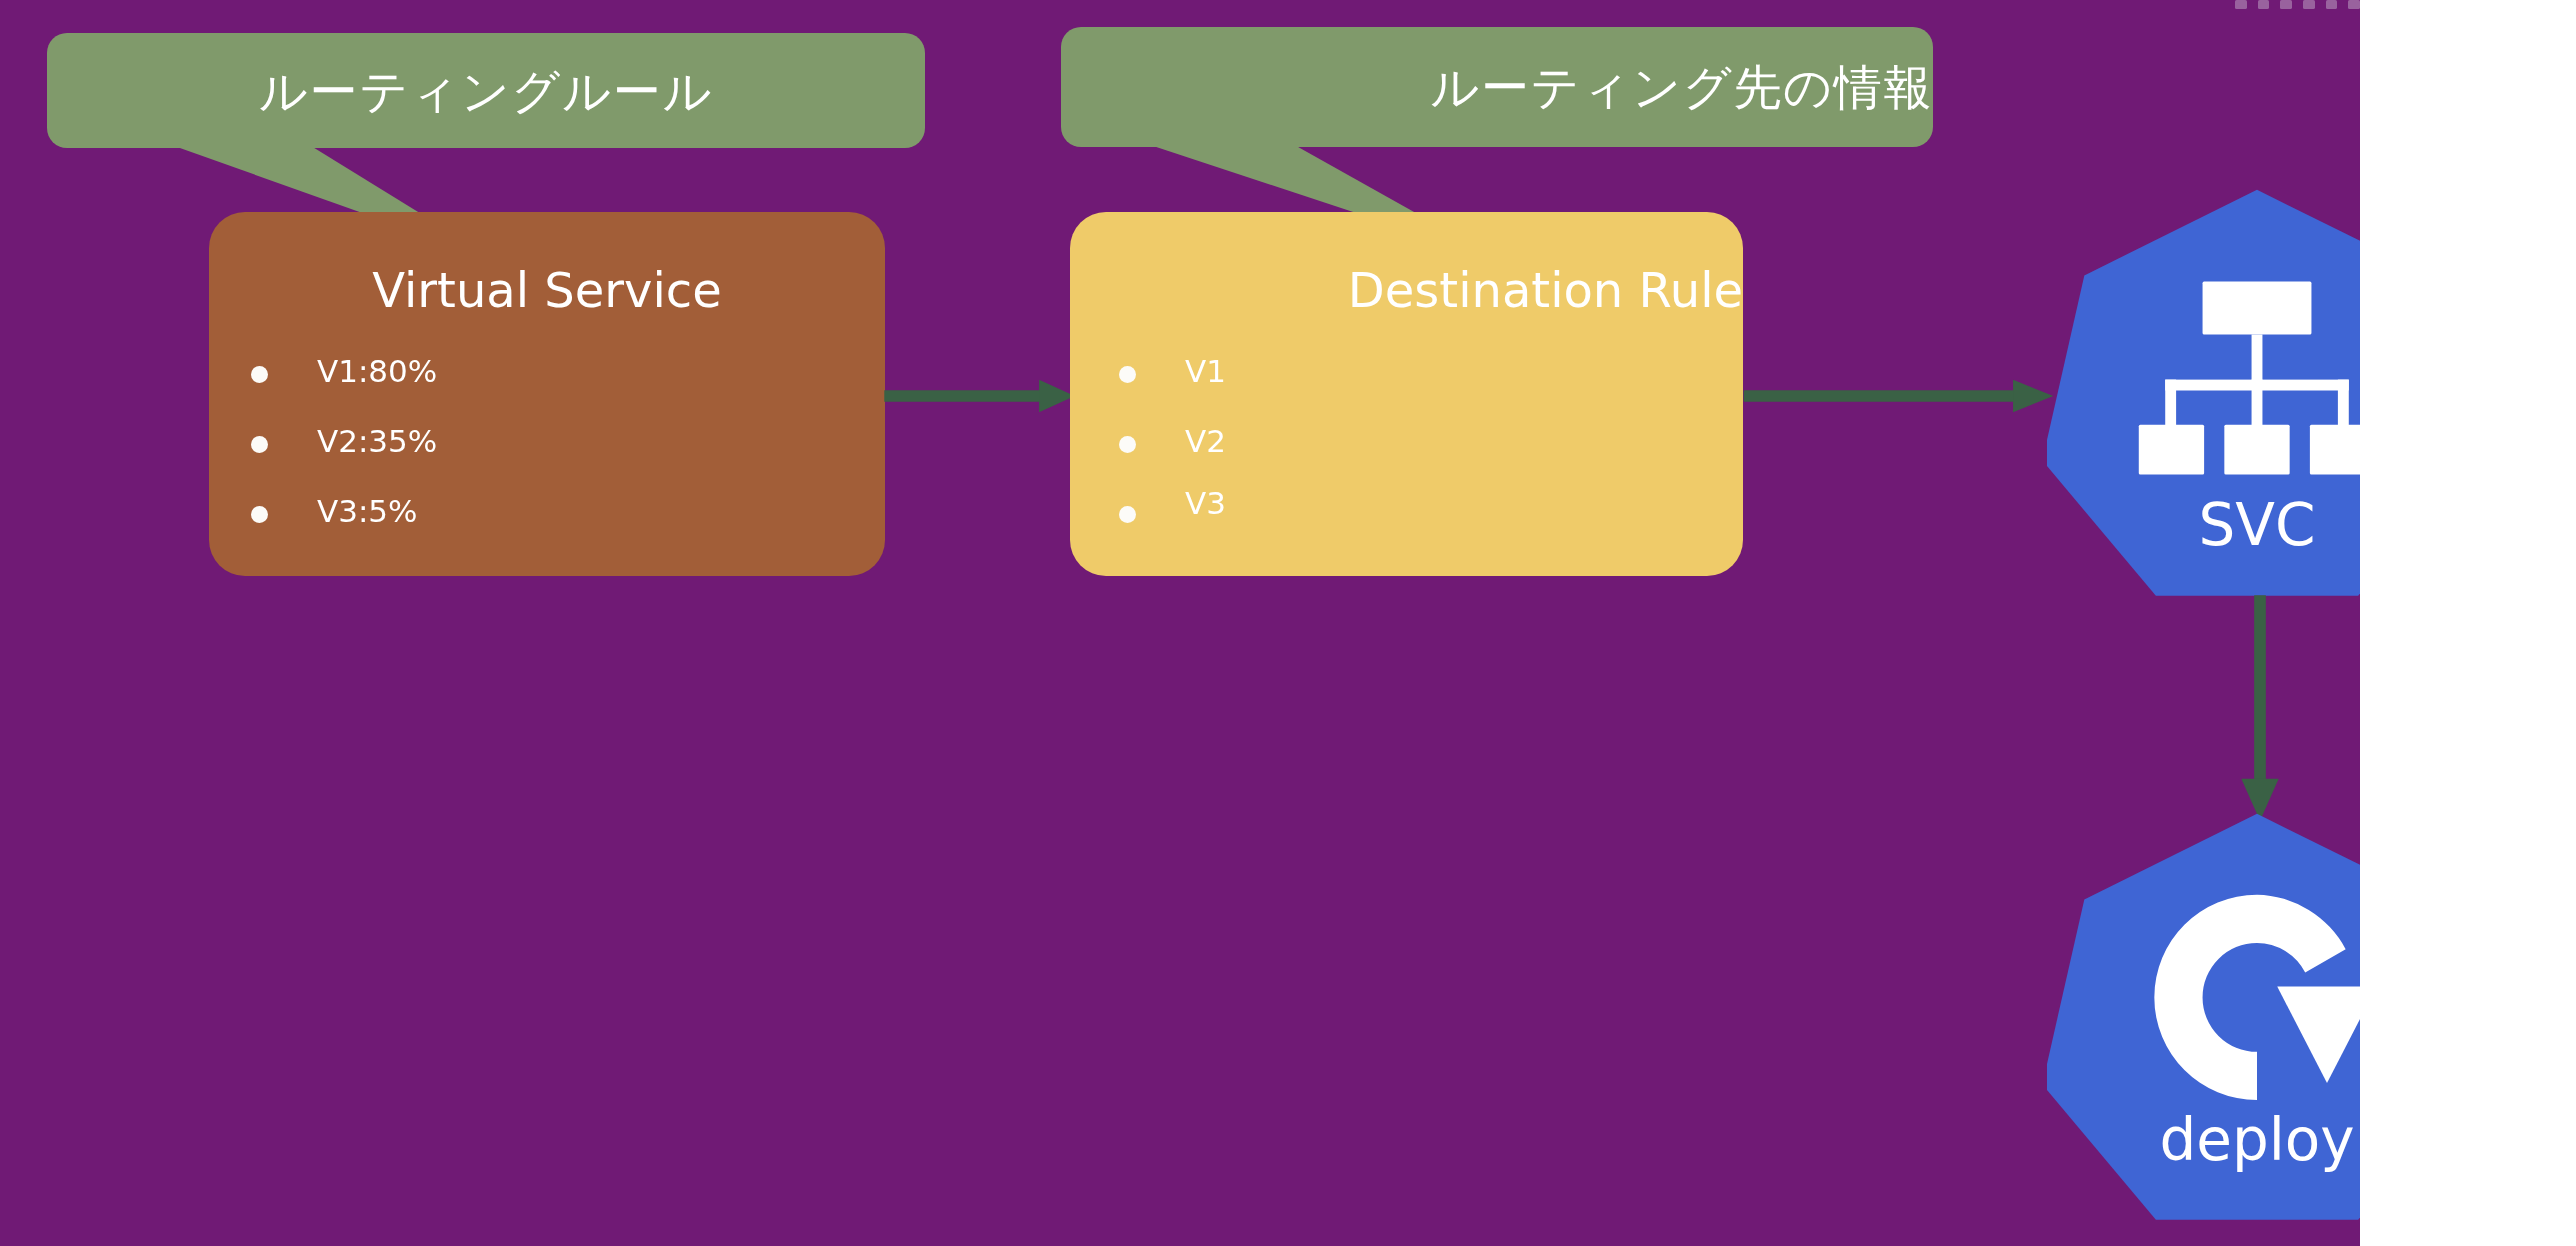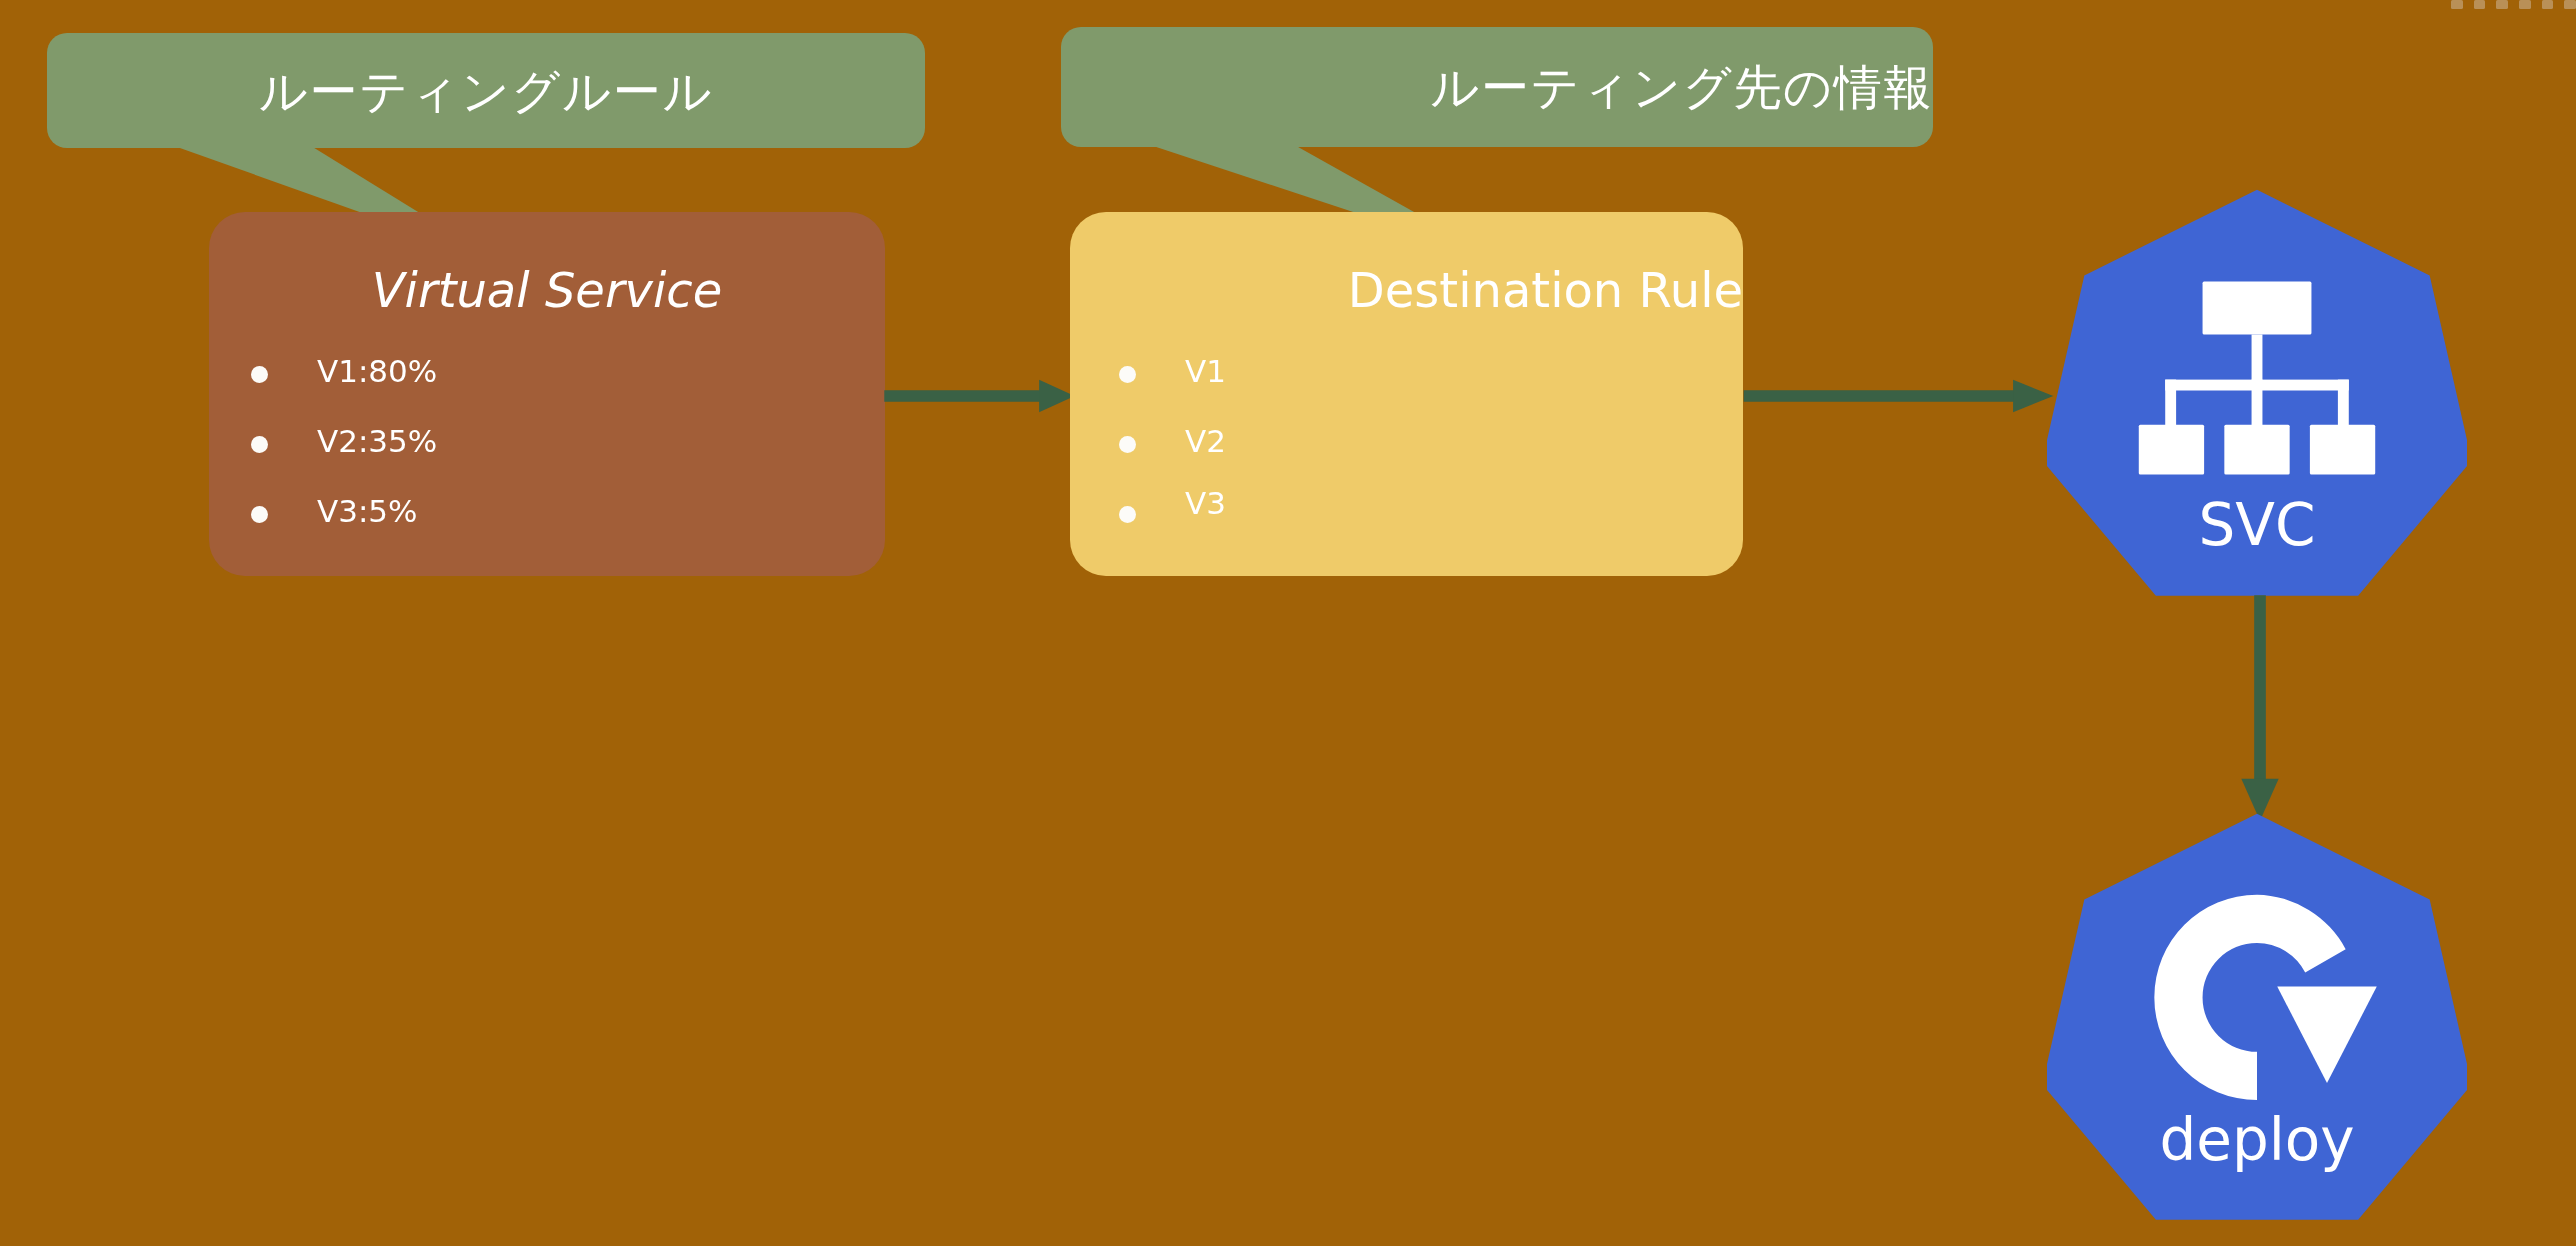--- a/index.html
+++ b/index.html
@@ -2,25 +2,26 @@
 <html style="font-size:12.5px"><head>
 <meta charset="utf-8">
 <style>
   html, body {
     margin: 0;
     padding: 0;
     background: #ffffff;
   }
   #canvas {
     position: relative;
-    width: 2576px;
+    width: 2336px;
     height: 1247px;
-    background: #a16207;
+    background: #701a75;
     overflow: hidden;
     font-family: "DejaVu Sans", "Liberation Sans", sans-serif;
+    padding-left: 24px;
   }
 
   
   .callout {
     position: absolute;
     background: #809A6B;
     border-radius: 20px;
     display: flex;
     align-items: center;
     justify-content: center;
@@ -146,21 +147,21 @@
   </div>
 
   <svg class="callout-tail" style="left:1004px; top:117px; width:591px; height:156px;" viewBox="0 0 760 200">
     <polygon points="80,0 310,0 640,185" fill="#809A6B"></polygon>
   </svg>
   <div class="callout" style="left:1061px; top:26.5px; width:872px; height:120px;justify-content:flex-end;">
     <span class="callout-text">ルーティング先の情報</span>
   </div>
 
   <div class="resbox" style="left:209px; top:212px; width:676px; height:364px; background:#A25E38;">
-    <div class="resbox-title" style="top:54px;font-style:italic;">Virtual Service</div>
+    <div class="resbox-title" style="top:54px;">Virtual Service</div>
     <ul class="bullet-list" style="top:128px;">
       <li class="bullet-row">
         <span class="bullet-dot" style="left:42px; top:26px;"></span>
         <span class="bullet-label" style="left:108px; top:15.6px;">V1:80%</span>
       </li>
       <li class="bullet-row">
         <span class="bullet-dot" style="left:42px; top:26px;"></span>
         <span class="bullet-label" style="left:108px; top:15.6px;">V2:35%</span>
       </li>
       <li class="bullet-row">

